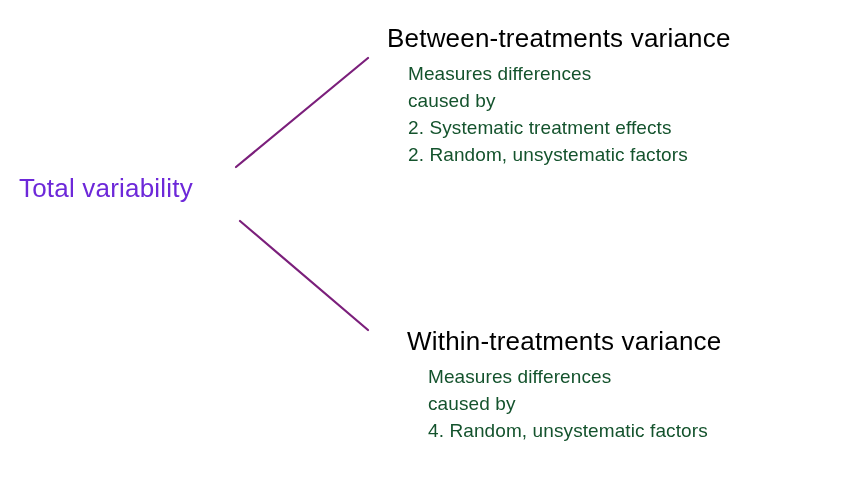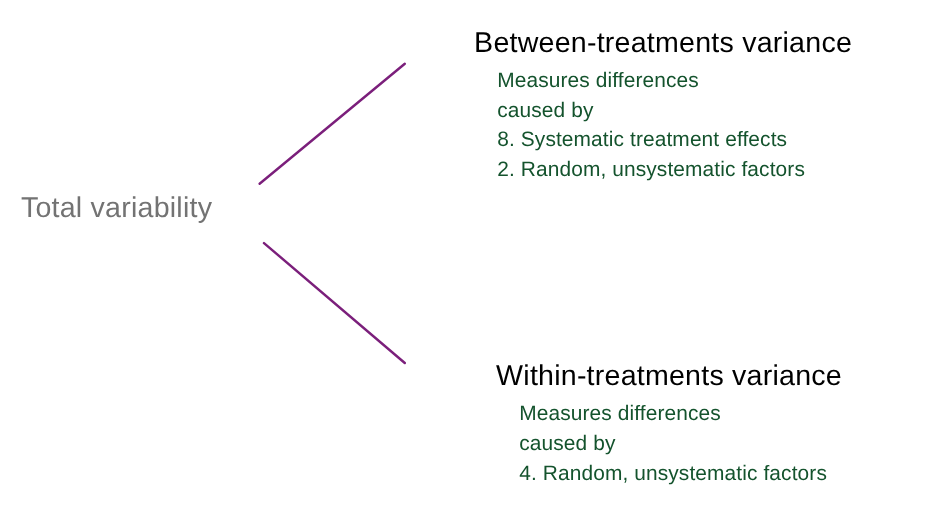--- a/index.html
+++ b/index.html
@@ -32,28 +32,27 @@
   
   .root-label {
     position: absolute;
     left: 19px;
     top: 172px;
     font-size: 26px;
     font-weight: 300;
     letter-spacing: 0.2px;
     line-height: 32px;
     white-space: nowrap;
-    color: #737373;
+    color: #6d28d9;
     text-align: right;
   }
 
   
   .branch {
     position: absolute;
-    margin-left: 44px;
   }
   .branch-top {
     left: 387px;
     top: 22px;
   }
   .branch-bottom {
     left: 407px;
     top: 325px;
   }
   .branch-heading {
@@ -95,21 +94,21 @@
     <line x1="240" y1="221" x2="368" y2="330" stroke="#7B1F7B" stroke-width="2.2" stroke-linecap="round"></line>
   </svg>
 
   <div class="root-label">Total variability</div>
 
   <div class="branch branch-top">
     <div class="branch-heading">Between-treatments variance</div>
     <ul class="branch-body">
       <li>Measures differences</li>
       <li>caused by</li>
-      <li>8. Systematic treatment effects</li>
+      <li>2. Systematic treatment effects</li>
       <li>2. Random, unsystematic factors</li>
     </ul>
   </div>
 
   <div class="branch branch-bottom">
     <div class="branch-heading">Within-treatments variance</div>
     <ul class="branch-body">
       <li>Measures differences</li>
       <li>caused by</li>
       <li>4. Random, unsystematic factors</li>

